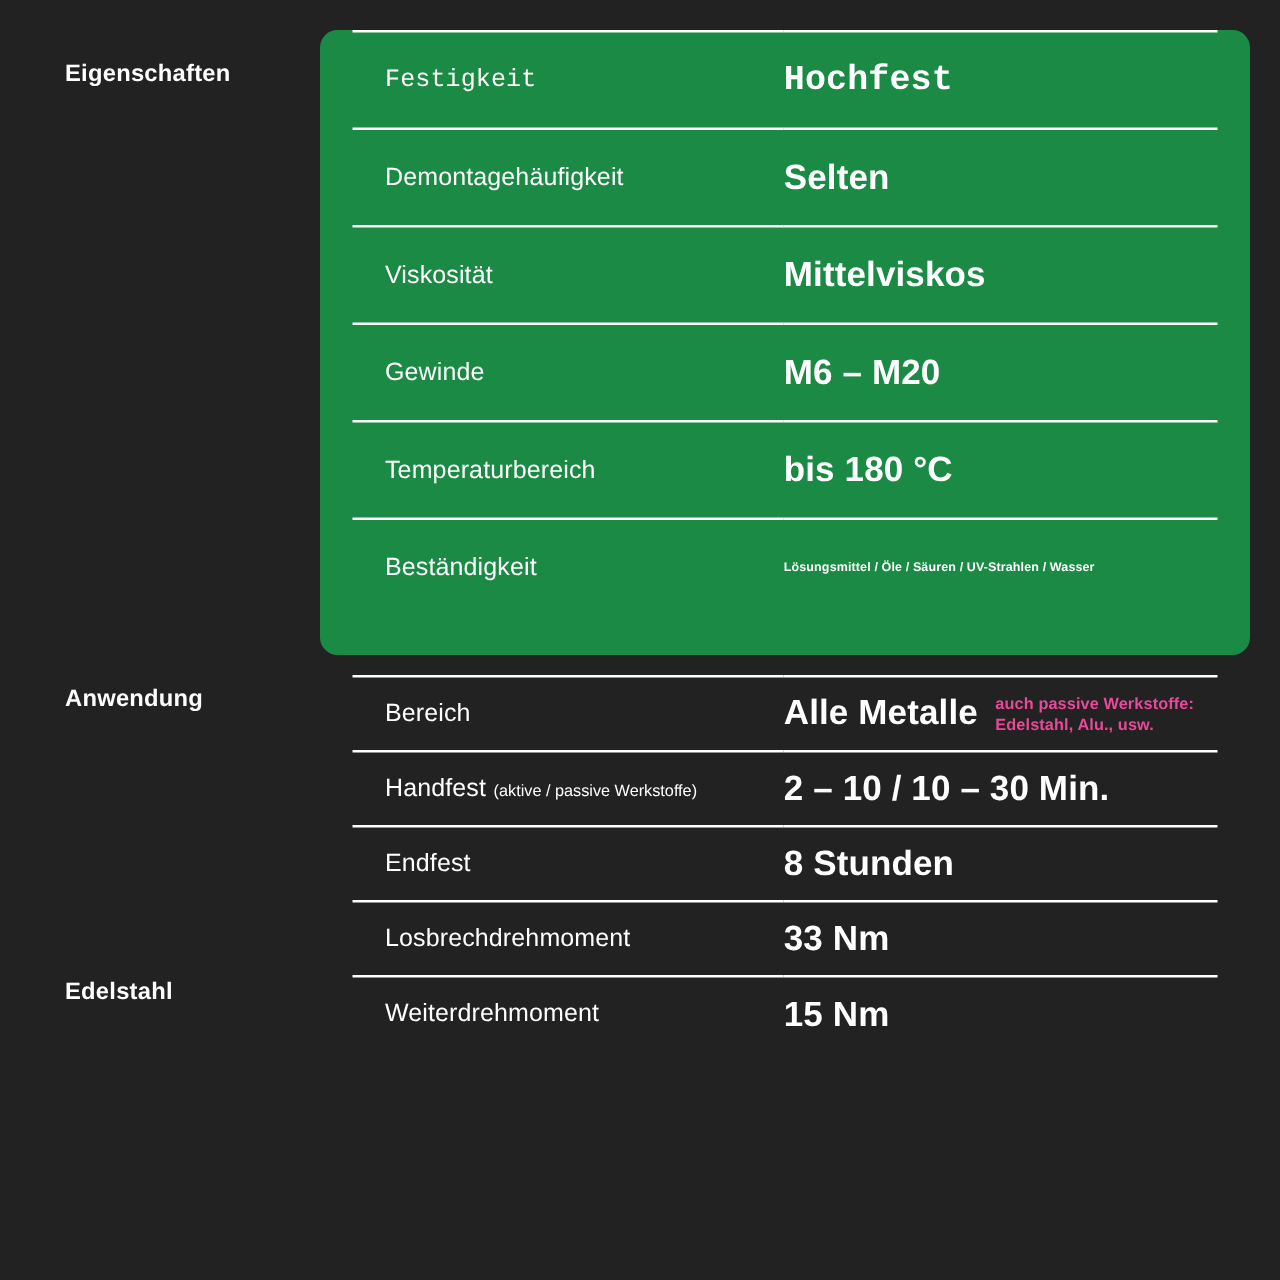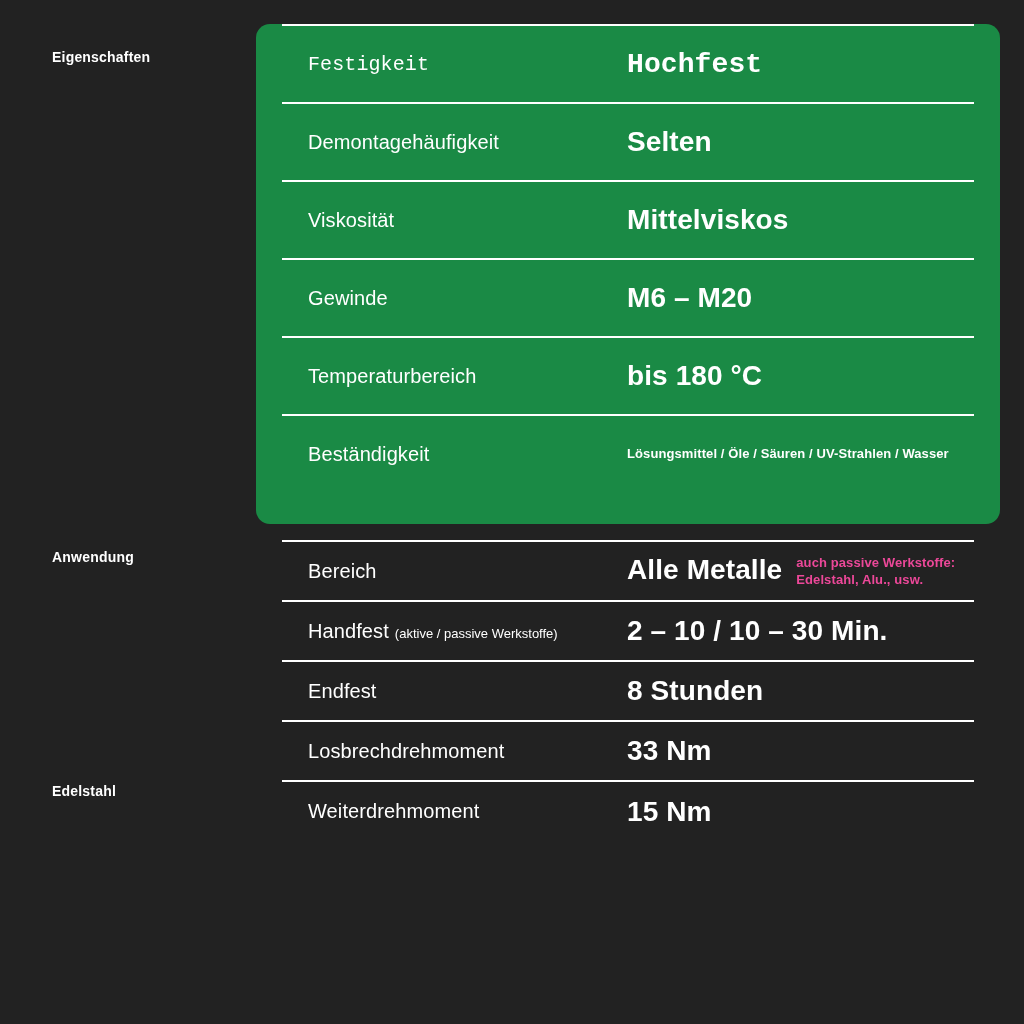--- a/index.html
+++ b/index.html
@@ -18,21 +18,21 @@
   .sheet {
     position: relative;
     width: 1024px;
     height: 1024px;
   }
 
   
   .gutter-label {
     position: absolute;
     left: 52px;
-    font-size: 14px;
+    font-size: 19px;
     font-weight: bold;
     letter-spacing: 0.2px;
     color: #ffffff;
     white-space: nowrap;
   }
   #label-properties { top: 49px; }
   #label-application { top: 549px; }
   #label-disassembly { top: 783px; }
 
   
@@ -93,21 +93,21 @@
     vertical-align: middle;
     font-size: 13px;
     font-weight: bold;
     line-height: 1.25;
     color: #ec4899;
     margin-left: 14px;
     white-space: normal;
     max-width: 170px;
   }
   .val-small {
-    font-size: 13px;
+    font-size: 10px;
     font-weight: bold;
     line-height: 1.3;
     color: #ffffff;
     white-space: normal;
   }
 
   
   .green-card .spec-table tr { height: 78px; }
   .green-card .spec-table tr:first-child td { border-top: 2px solid #ffffff; font-family: Liberation Mono, monospace; }
 

